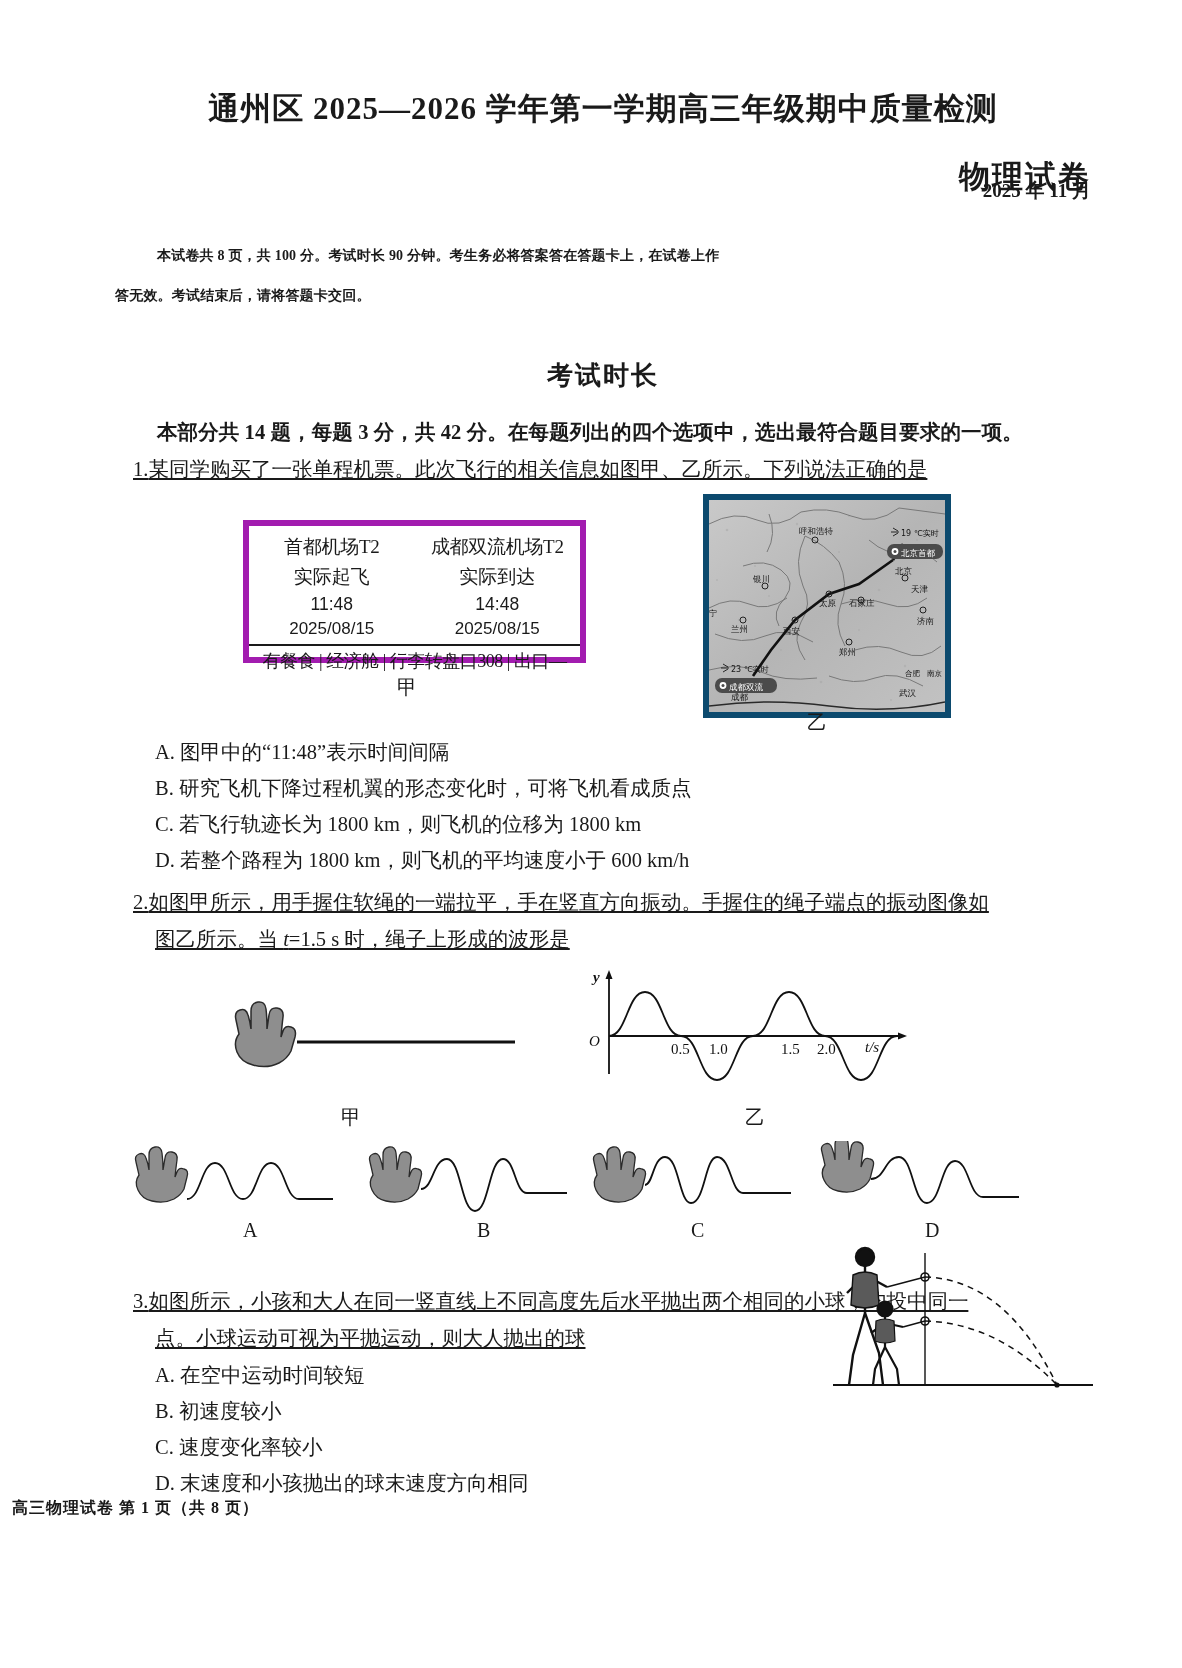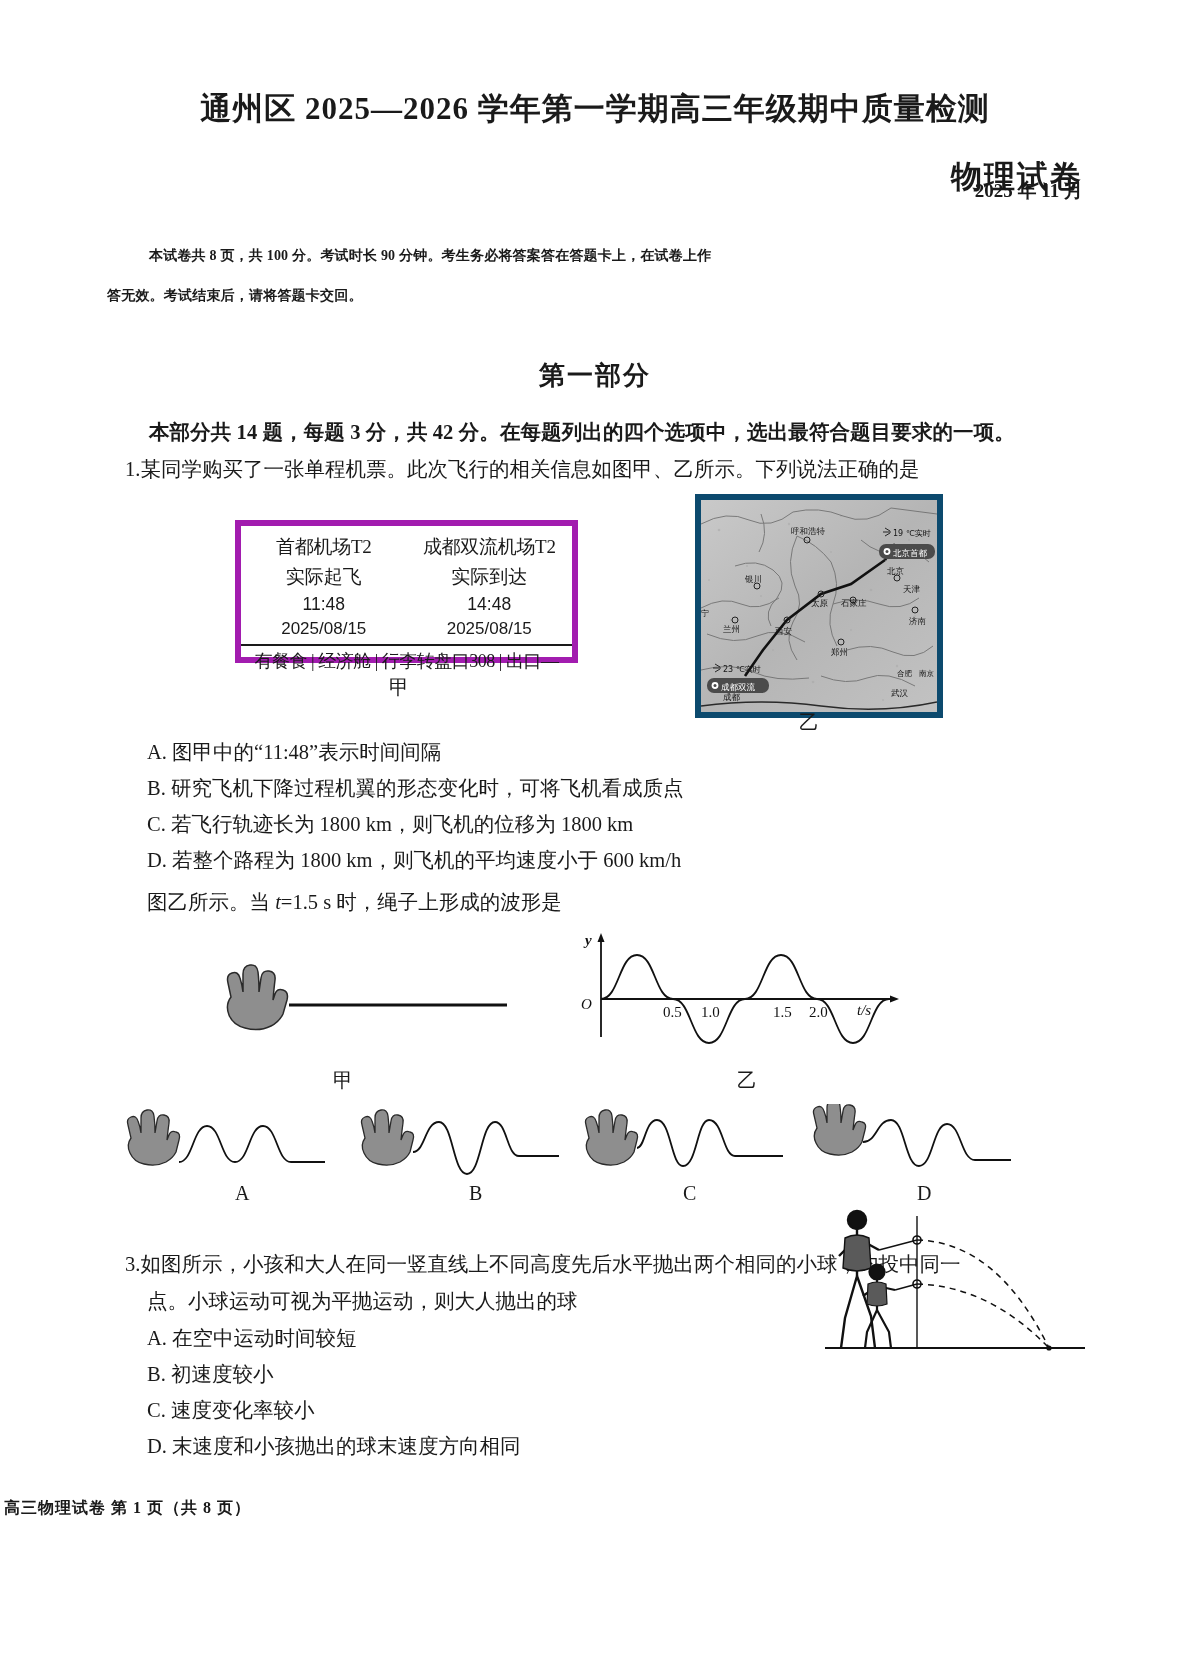--- a/index.html
+++ b/index.html
@@ -1,20 +1,20 @@
 <!DOCTYPE html>
 <html><head>
 <meta charset="utf-8">
 <style>
   html,body{margin:0;padding:0;background:#fff;}
   body{
     width:1182px;height:1668px;position:relative;overflow:hidden;
     font-family:"Liberation Serif","DejaVu Serif",serif;color:#1a1a1a;
   }
-  .page{position:absolute;left:4px;top:0;width:1146px;height:1668px;}
+  .page{position:absolute;left:12px;top:0;width:1146px;height:1668px;}
   .inner{position:absolute;left:103px;top:0;width:976px;}
 
   
   .main-title{
     text-align:center;font-weight:bold;font-size:31px;letter-spacing:1px;
     margin-top:88px;white-space:nowrap;
   }
   .sub-row{position:relative;height:56px;margin-top:26px;}
   .sub-title{
     text-align:right;font-weight:bold;font-size:31px;letter-spacing:2px;
@@ -32,21 +32,21 @@
 
   .part-title{
     text-align:center;font-weight:bold;font-size:26px;margin-top:42px;letter-spacing:2px;
   }
   .part-note{
     font-size:20.5px;line-height:38px;margin-top:20px;font-weight:bold;letter-spacing:.1px;
   }
   .part-note .ind{display:inline-block;width:42px;}
 
   
-  .q{font-size:20.5px;line-height:37px;}
+  .q{font-size:20.5px;line-height:37px;text-decoration:underline;}
   .q .num{margin-left:18px;}
   .qline{white-space:nowrap;}
   .hang{padding-left:40px;}
   .opt{font-size:20.5px;line-height:36px;padding-left:40px;white-space:nowrap;}
 
   i.it{font-style:italic;font-family:"Liberation Serif",serif;}
   .num-lat{font-family:"Liberation Serif",serif;}
 
   
   .q1fig{position:relative;height:240px;margin-top:6px;}
@@ -97,21 +97,21 @@
     <div class="sub-row">
       <div class="sub-title">物理试卷</div>
       <div class="date-right">2025 年 11 月</div>
     </div>
 
     <div class="intro">
       <span class="ind"></span><span>本试卷共 8 页，共 100 分。考试时长 90 分钟。考生务必将答案答在答题卡上，在试卷上作</span><br>
       <span>答无效。考试结束后，请将答题卡交回。</span>
     </div>
 
-    <div class="part-title">第一部分</div>
+    <div class="part-title">考试时长</div>
     <div class="part-note">
       <span class="ind"></span><span>本部分共 14 题，每题 3 分，共 42 分。在每题列出的四个选项中，选出最符合题目要求的一项。</span>
     </div>
 
     <div class="q">
       <div class="qline"><span class="num num-lat">1.</span><span>某同学购买了一张单程机票。此次飞行的相关信息如图甲、乙所示。下列说法正确的是</span></div>
     </div>
 
     <div class="q1fig">
 
@@ -250,20 +250,21 @@
       </div>
       <div class="cap-yi">乙</div>
     </div>
 
     <div class="opt">A. 图甲中的“11:48”表示时间间隔</div>
     <div class="opt">B. 研究飞机下降过程机翼的形态变化时，可将飞机看成质点</div>
     <div class="opt">C. 若飞行轨迹长为 1800 km，则飞机的位移为 1800 km</div>
     <div class="opt">D. 若整个路程为 1800 km，则飞机的平均速度小于 600 km/h</div>
 
     <div class="q" style="margin-top:6px;">
+      <div class="qline"><span class="num num-lat">2.</span><span>如图甲所示，用手握住软绳的一端拉平，手在竖直方向振动。手握住的绳子端点的振动图像如</span></div>
       <div class="qline hang">
         <span>图乙所示。当 </span><i class="it">t</i><span class="num-lat">=1.5 s 时，绳子上形成的波形是</span>
       </div>
     </div>
 
     <div class="q2fig">
 
       <svg width="330" height="110" style="position:absolute;left:110px;top:28px;">
         <g fill="#8e8e8e" stroke="#2a2a2a" stroke-width="1.5">
           <path d="M14 44 q-6 8 -2 18 q4 10 16 13 q14 4 26 -2 q8 -4 12 -12 l4 -14 q2 -8 -4 -10 q-6 -2 -8 4

